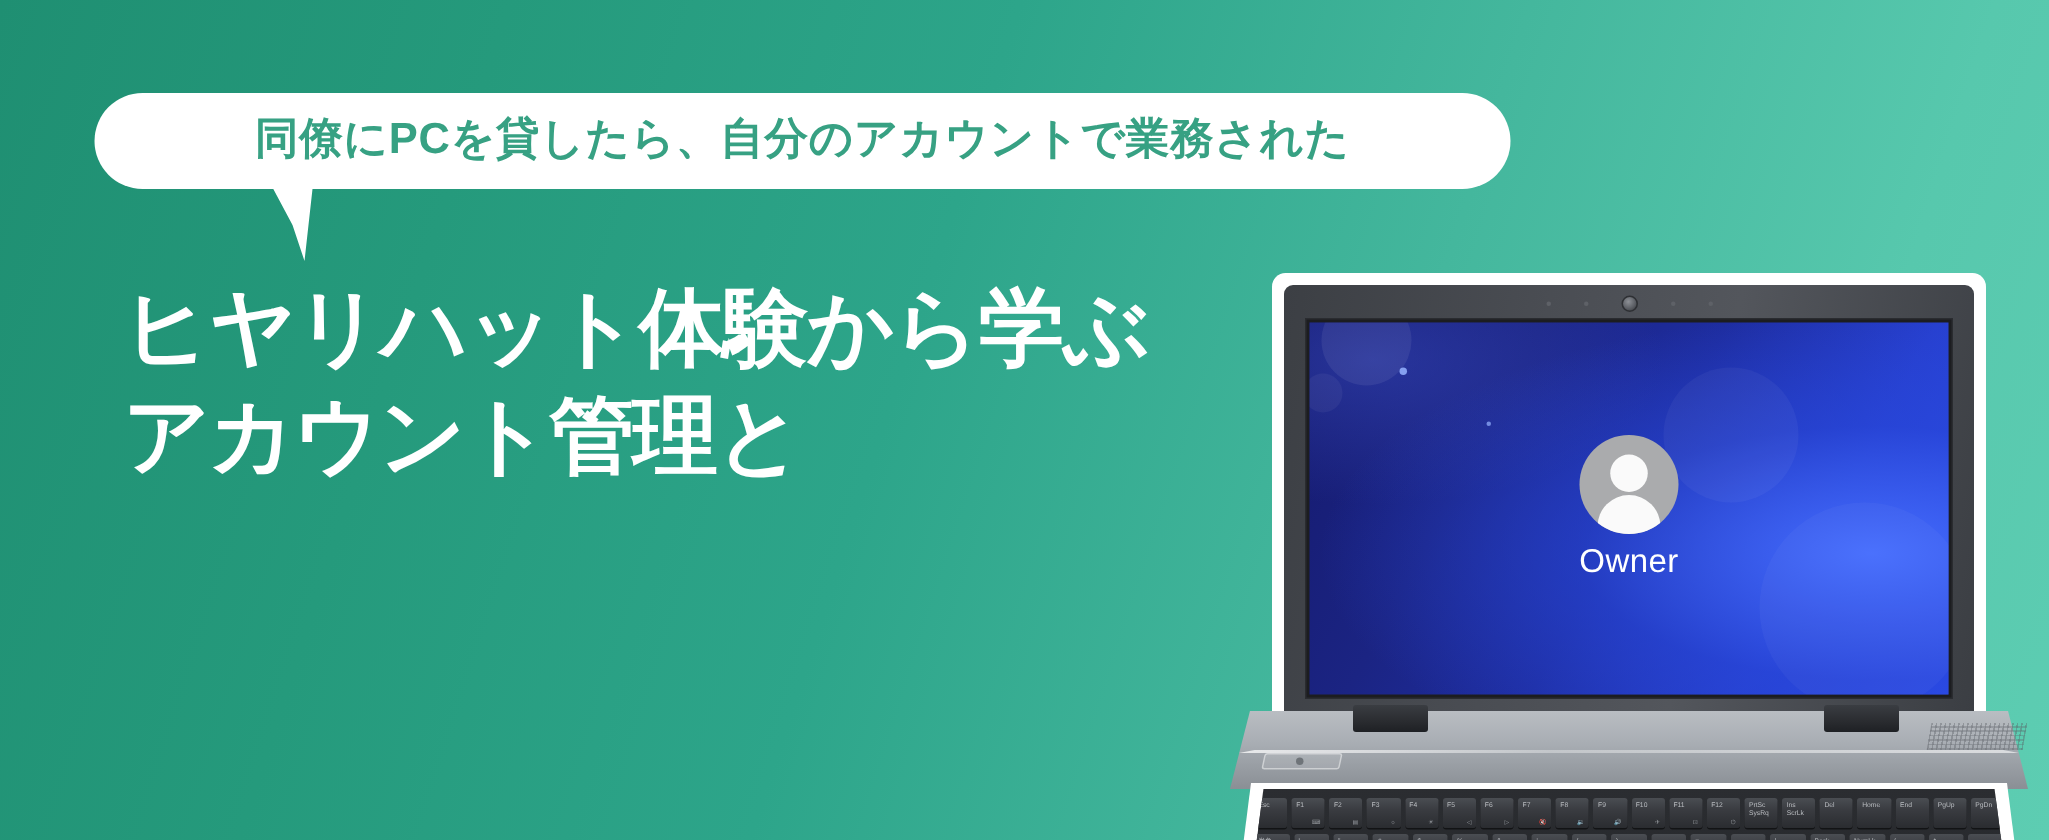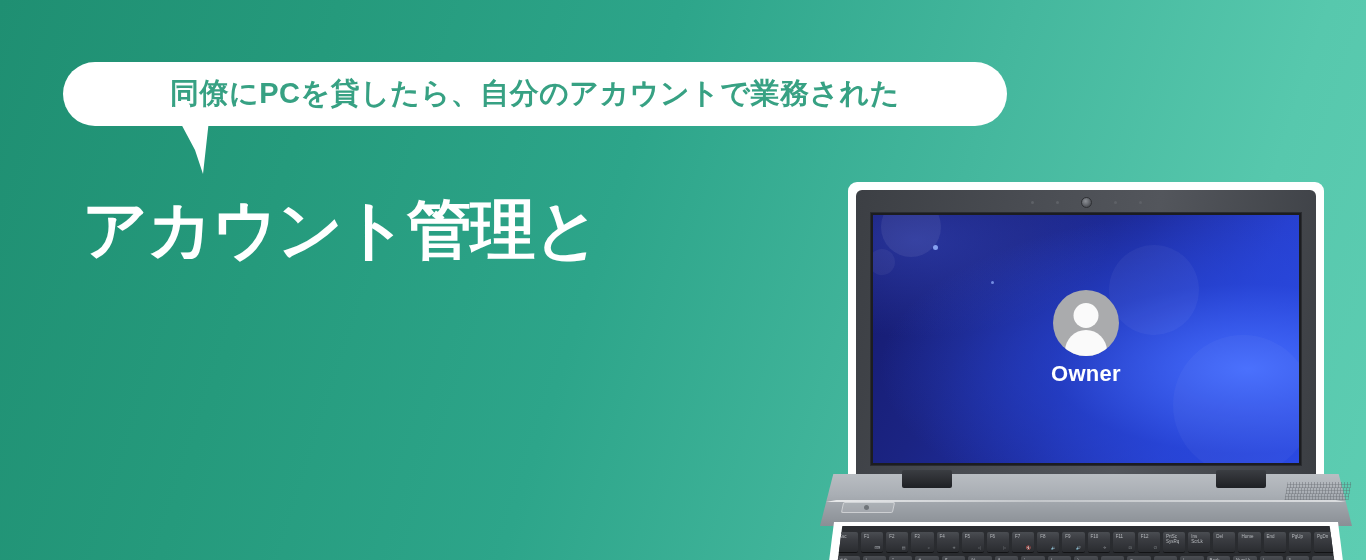--- a/index.html
+++ b/index.html
@@ -63,21 +63,21 @@
   .subtitle {
     color:#ffffff;
     font-size:57px;
     font-weight:700;
     line-height:1.16;
     letter-spacing:-1px;
     white-space:nowrap;
   }
   .title {
     color:#ffffff;
-    font-size:65px;
+    font-size:57px;
     font-weight:700;
     line-height:1.21;
     letter-spacing:-1.5px;
     margin-top:5px;
   }
   .title-line { white-space:nowrap; display:block; }
 
   
   .laptop {
     position:absolute;
@@ -175,21 +175,21 @@
     position:absolute;
     left:50%; top:40px;
     transform:translateX(-50%);
     width:42px; height:42px;
     border-radius:21px 21px 0 0;
     background:#fafafa;
   }
   .user-name {
     color:#ffffff;
     font-size:22px;
-    font-weight:700;
+    font-weight:400;
     letter-spacing:.3px;
     margin-top:7px;
     line-height:1;
   }
   .pw-row {
     margin-top:14px;
     display:flex;
     width:165px; height:23px;
     border:1px solid #dfe6f2;
     background:#fdfdfd;
@@ -322,20 +322,21 @@
   <div class="bubble-wrap">
     <svg class="bubble-tail-shape" viewBox="0 0 46 56">
       <polygon points="4,0 34,0 28,54 20,30" fill="#ffffff"></polygon>
     </svg>
     <div class="bubble">
       <span class="bubble-text">同僚にPCを貸したら、自分のアカウントで業務された</span>
     </div>
   </div>
 
   <div class="headings">
+    <div class="subtitle">ヒヤリハット体験から学ぶ</div>
     <div class="title">
       <span class="title-line">アカウント管理と</span>
     </div>
   </div>
 
   <div class="laptop">
 
     <div class="lid-outline"></div>
     <div class="lid">
       <div class="webcam-row">

